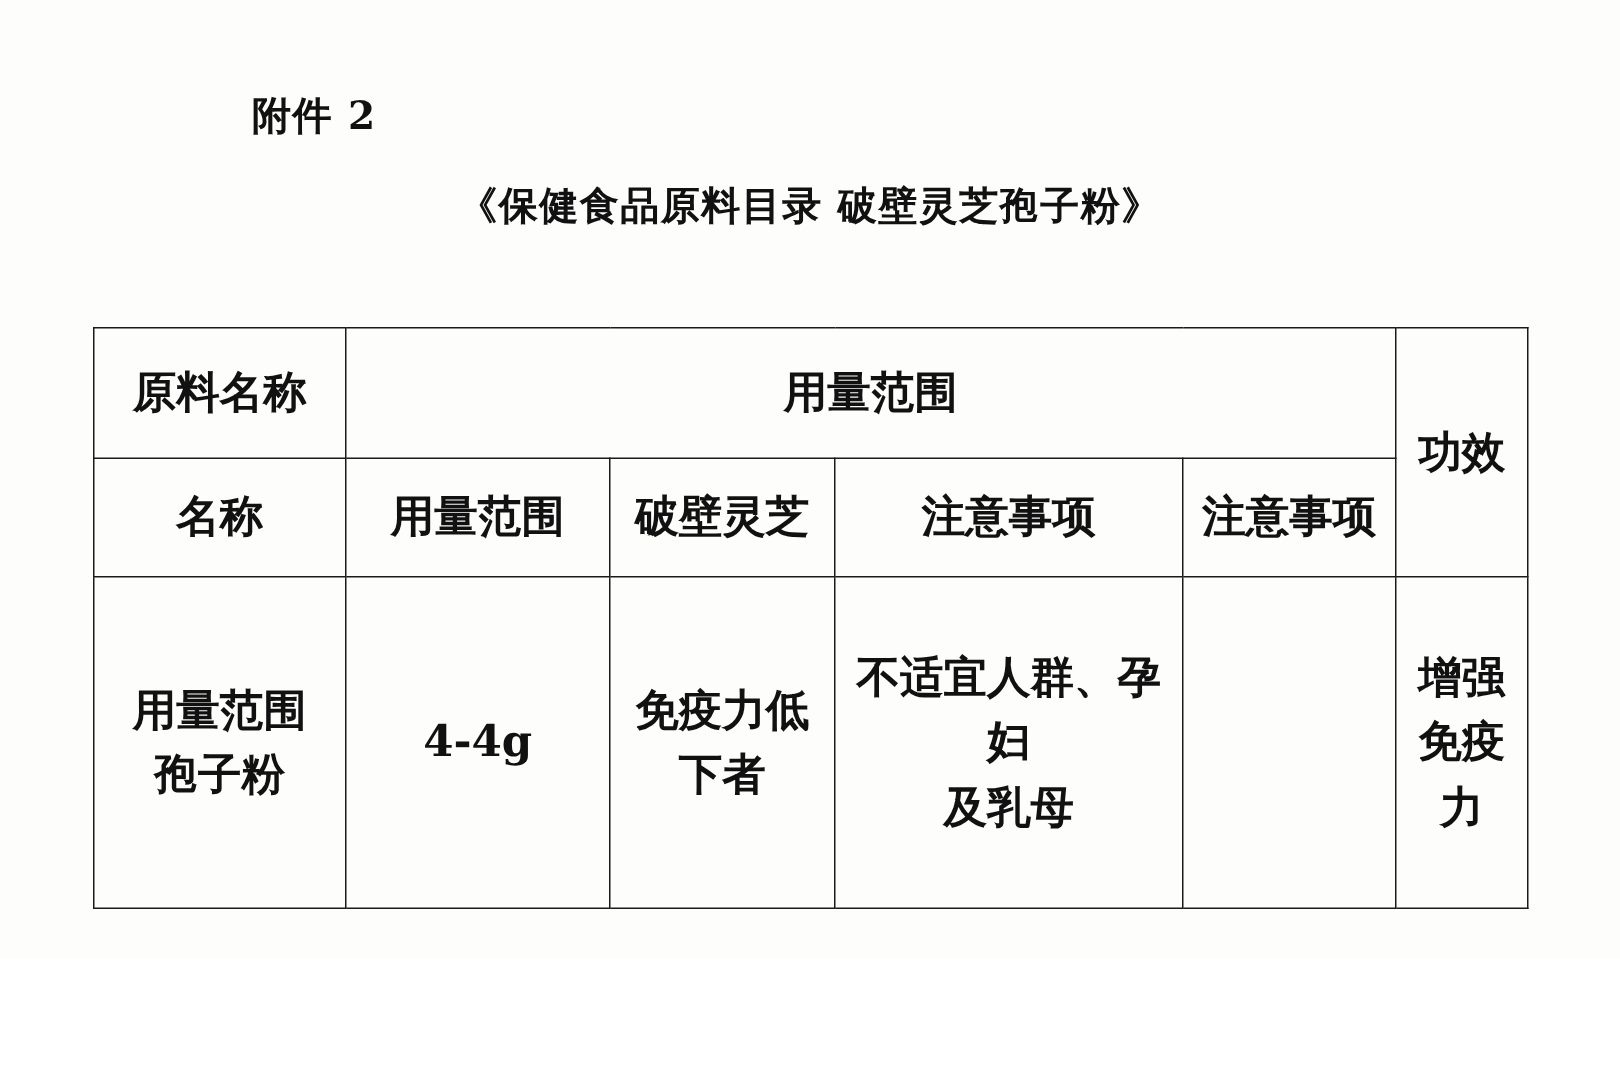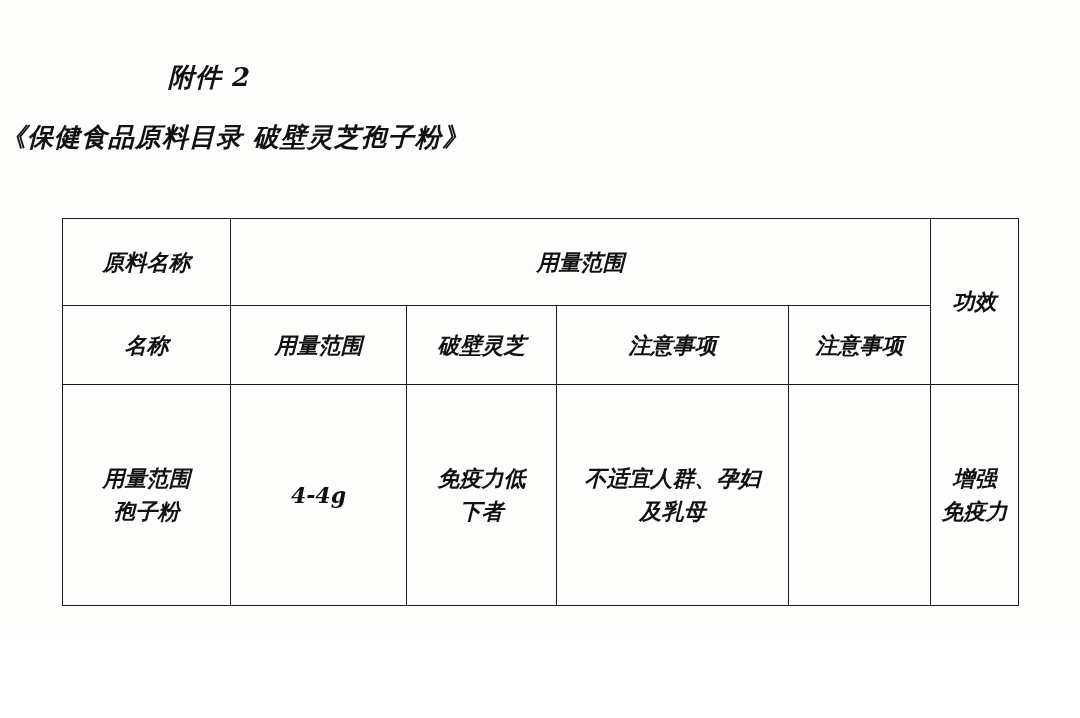--- a/index.html
+++ b/index.html
@@ -13,57 +13,57 @@
     font-family: "DejaVu Serif", "Liberation Serif", serif;
     color: #111111;
     position: relative;
     overflow: hidden;
   }
   .page {
     position: relative;
     width: 1080px;
     height: 639px;
     background: #fdfdfc;
-    font-style: italic;
   }
   .attachment-label {
     position: absolute;
     left: 168px;
     top: 60px;
     font-size: 26px;
     font-weight: bold;
     letter-spacing: 1px;
     color: #111;
   }
   .doc-title {
     position: absolute;
     left: 0;
     top: 120px;
     width: 1080px;
+    text-align: center;
     font-size: 26px;
     font-weight: bold;
     letter-spacing: 1px;
     color: #111;
   }
   .table-wrap {
     position: absolute;
     left: 62px;
     top: 218px;
     width: 956px;
   }
   table.catalog {
     border-collapse: collapse;
     width: 956px;
     table-layout: fixed;
   }
   table.catalog td {
     border: 1.5px solid #1a1a1a;
     text-align: center;
     vertical-align: middle;
-    font-size: 22px;
+    font-size: 29px;
     font-weight: bold;
     color: #111;
     padding: 4px 6px;
     line-height: 1.5;
   }
   .row-head1 td { height: 78px; font-size: 24px; }
   .row-head2 td { height: 70px; font-size: 24px; }
   .row-body td { height: 212px; font-weight: bold; }
   .col-name   { width: 168px; }
   .col-range  { width: 176px; }

